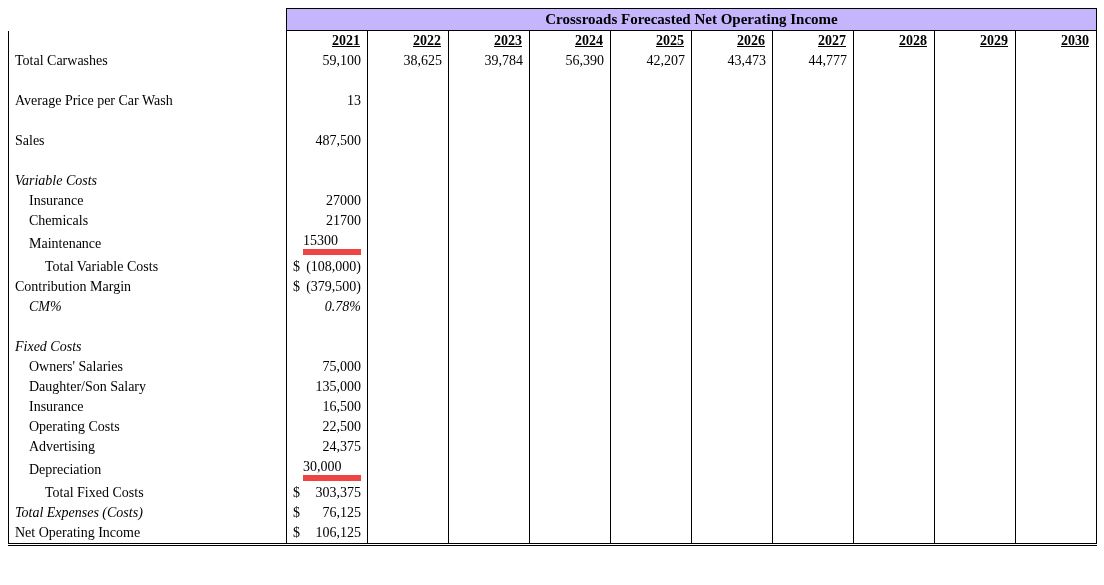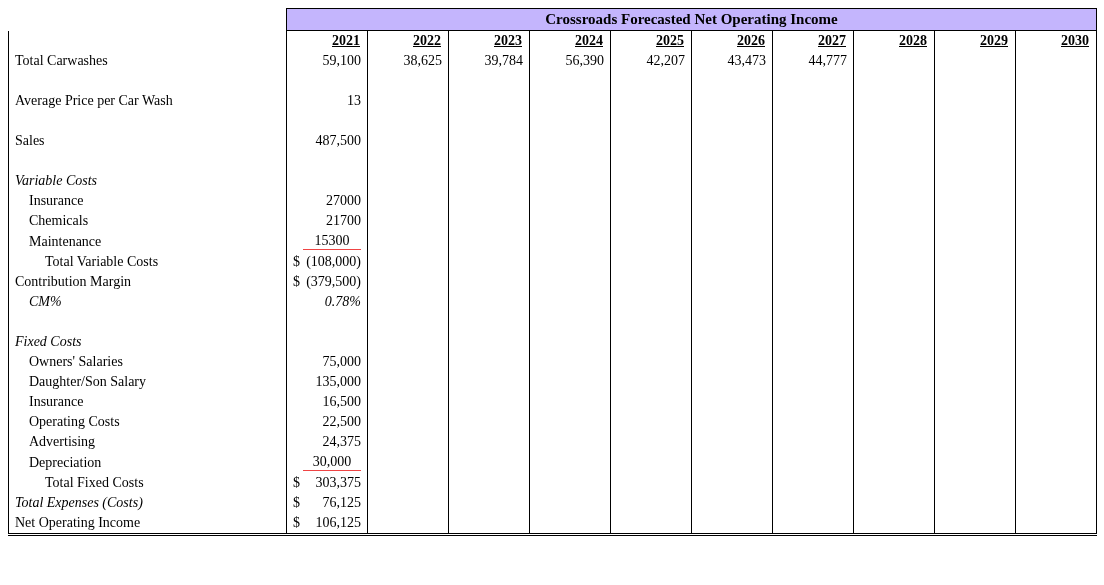--- a/index.html
+++ b/index.html
@@ -40,21 +40,21 @@
     padding-left: 44px;
   }
   .header-row td .u {
     text-decoration: underline;
   }
   .label-cell { border-left: 1px solid #000; border-right: 1px solid #000; }
   .data-cell  { border-left: 1px solid #000; border-right: 1px solid #000; text-align: right; }
   .indent1 { padding-left: 20px; }
   .indent2 { padding-left: 36px; }
   .italic  { font-style: italic; }
-  .underline-val { border-bottom: 1px solid #ef4444; display:inline-block; min-width:58px; text-align:center;}
+  .underline-val { border-bottom: 6px solid #ef4444; display:inline-block; min-width:58px; text-align:left;}
   .dollar-cell { position: relative; }
   .dollar-cell .sym { position:absolute; left:6px; }
   .dbl-bottom td { border-bottom: 3px double #000; }
 </style>
 </head>
 <body>
 
 <table>
   <colgroup>
     <col class="label">

